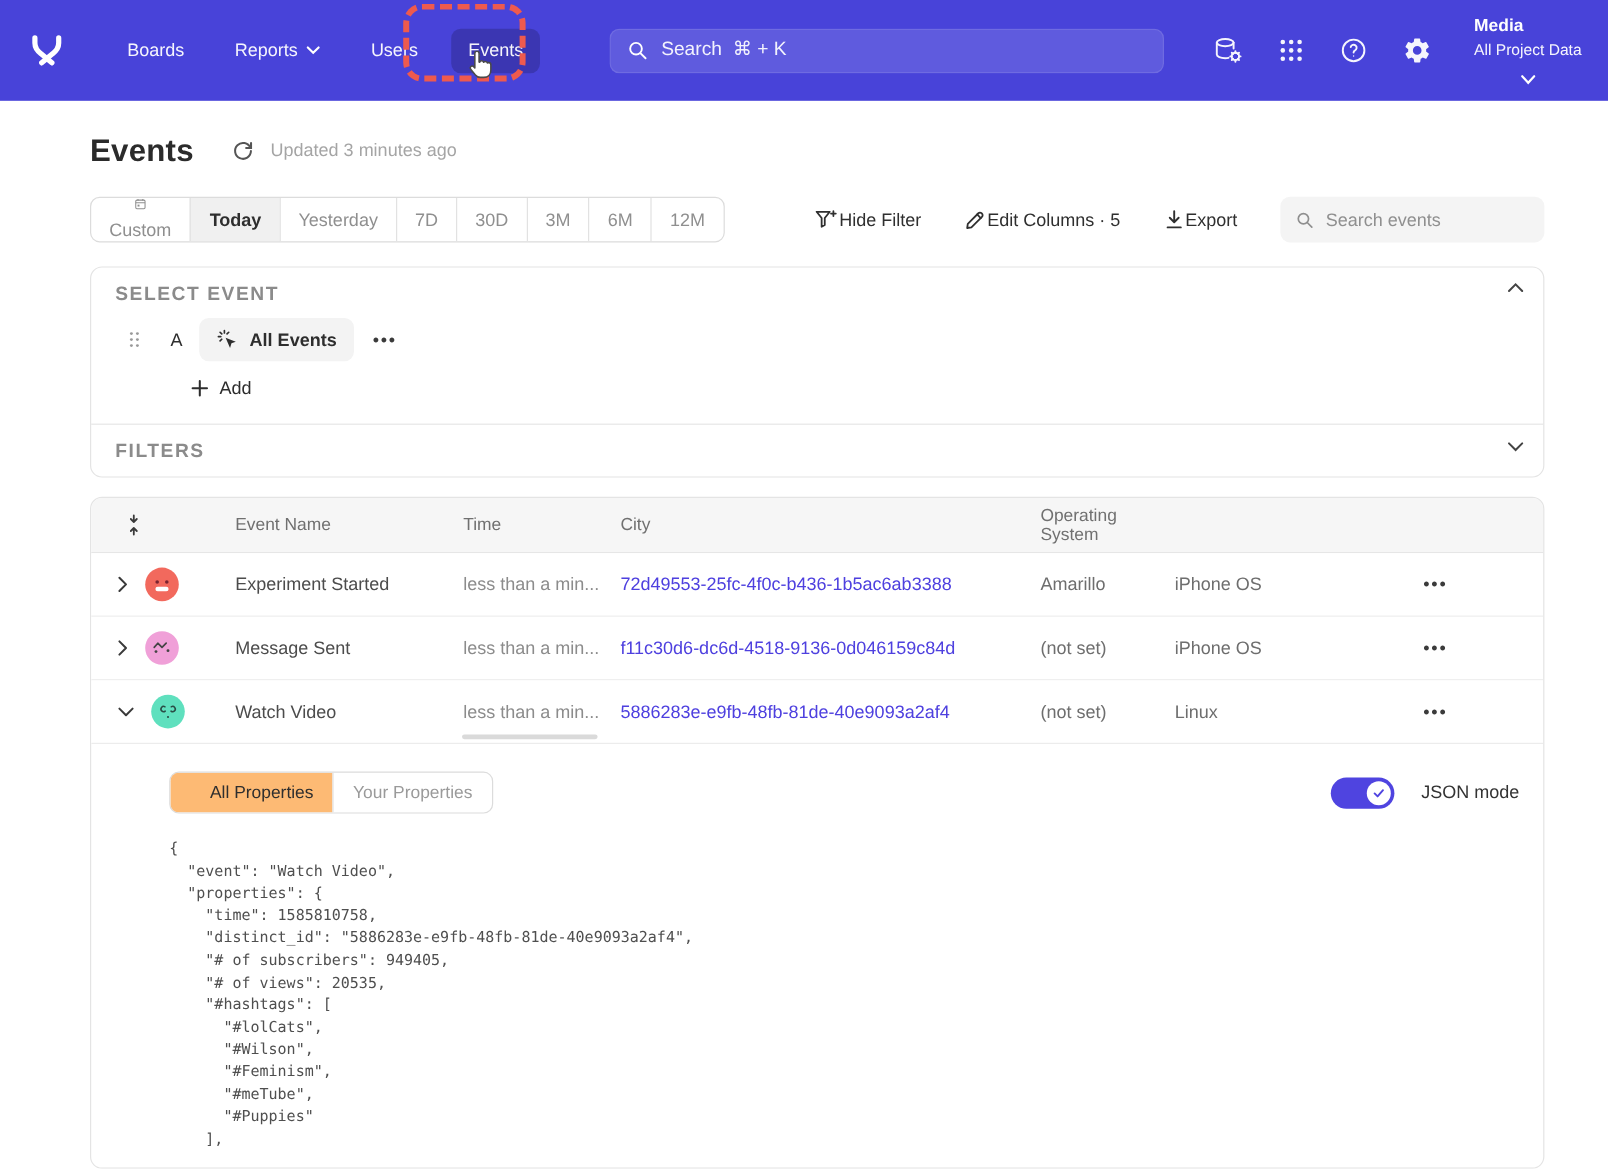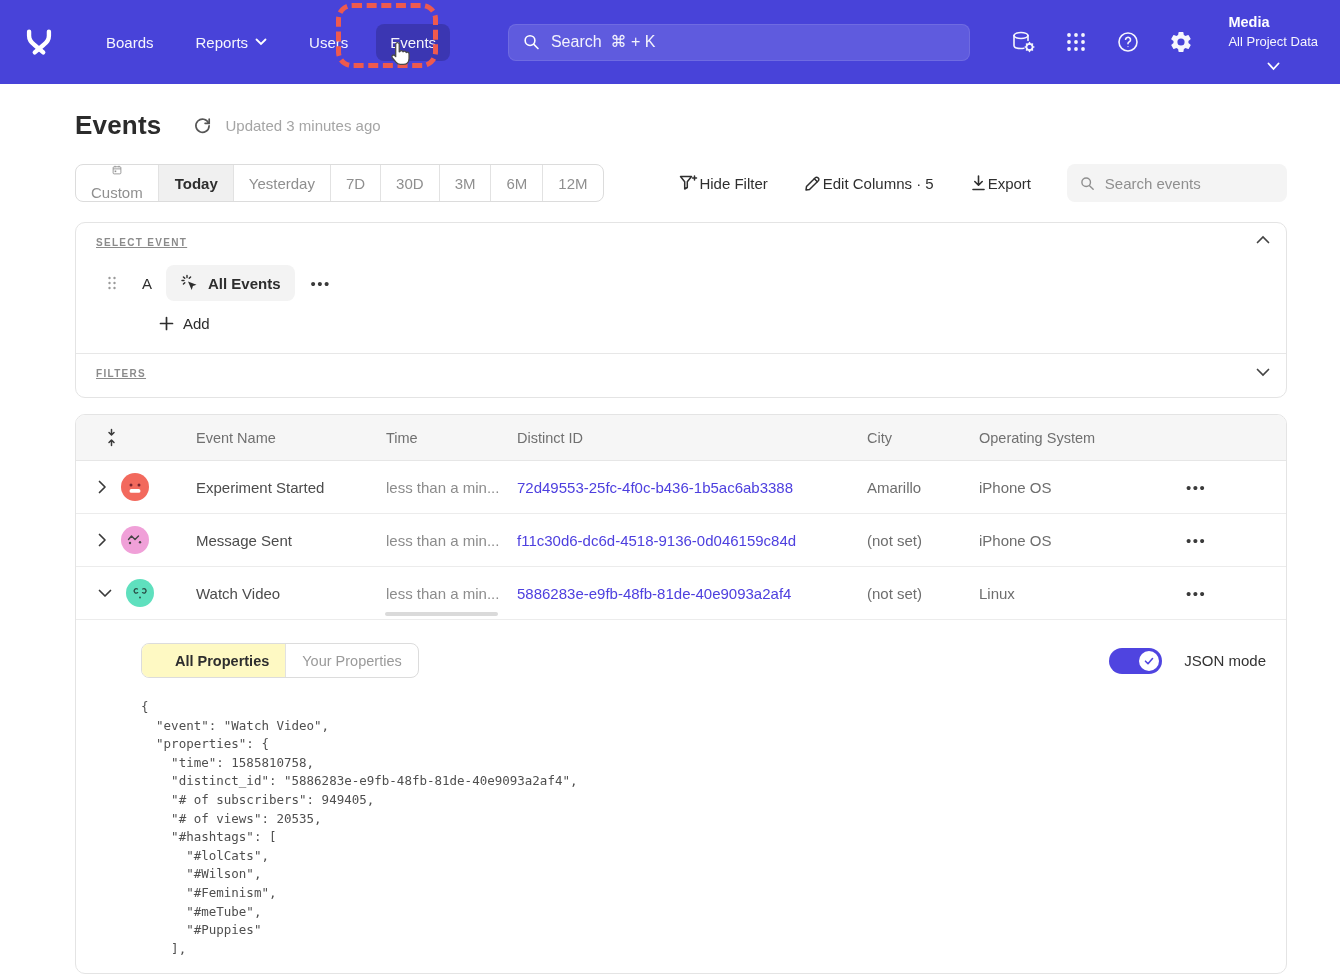--- a/index.html
+++ b/index.html
@@ -79,21 +79,21 @@
     color:#444; font-family:"Liberation Sans", sans-serif;
   }
   .search-events input::placeholder { color:#8f8f8f; opacity:1; }
 
   
   .query-card {
     margin-top:20px; border:1px solid #e4e4e4; border-radius:10px;
     position:relative; height:176px; background:#fff;
   }
   .section-label {
-    font-size:10px; font-weight:700; letter-spacing:1.3px; color:#8b8b8b;text-decoration:underline;
+    font-size:16px; font-weight:700; letter-spacing:1.3px; color:#8b8b8b;
   }
   .qc-select-label { position:absolute; top:14px; left:20px; }
   .qc-collapse { position:absolute; top:12px; right:16px; color:#444; cursor:pointer; }
   .event-row { position:absolute; top:42px; left:30px; display:flex; align-items:center; }
   .drag-handle { color:#9a9a9a; cursor:grab; }
   .clause-letter { margin-left:24px; font-size:15px; color:#2e2e2e; }
   .event-chip {
     margin-left:14px; height:36px; background:#f3f3f3; border-radius:8px;
     display:flex; align-items:center; gap:9px; padding:0 14px; cursor:pointer;
   }
@@ -137,21 +137,21 @@
 
   
   .detail { padding:23px 20px 0 65px; }
   .detail-head { display:flex; align-items:center; justify-content:space-between; }
   .tabs { display:inline-flex; border:1px solid #dcdcdc; border-radius:8px; overflow:hidden; height:35px; }
   .tab {
     display:flex; align-items:center; padding:0 16px; font-size:14.5px; color:#9a9a9a;
     border-left:1px solid #e2e2e2; cursor:pointer; white-space:nowrap;
   }
   .tab:first-child { border-left:none; }
-  .tab.active { background:#fef9c3; color:#2e2e2e; font-weight:700;padding-left:33px; }
+  .tab.active { background:#fdba74; color:#2e2e2e; font-weight:400;padding-left:33px; }
   .toggle-group { display:flex; align-items:center; gap:22px; }
   .toggle { width:53px; height:26px; border-radius:13px; background:#4F44E0; position:relative; cursor:pointer; }
   .toggle-knob {
     position:absolute; right:3px; top:3px; width:20px; height:20px; border-radius:50%;
     background:#fff; display:flex; align-items:center; justify-content:center; color:#4F44E0;
   }
   .toggle-label { font-size:15px; color:#333; font-weight:500; }
   .json-pre {
     margin-top:20px; font-family:"DejaVu Sans Mono", monospace;
     font-size:12.5px; line-height:18.6px; color:#4f4f4f; white-space:pre;
@@ -367,21 +367,20 @@
       <div class="cell1">
         <span>
           <svg width="15" height="19" viewBox="0 0 15 19" fill="none" stroke="#3a3a3a" stroke-width="1.5" stroke-linecap="round" stroke-linejoin="round">
             <path d="M7.5 1.5 v5 M5 4.5 L7.5 7 L10 4.5"></path>
             <path d="M7.5 17.5 v-5 M5 14.5 L7.5 12 L10 14.5"></path>
           </svg>
         </span>
       </div>
       <div>Event Name</div>
       <div>Time</div>
-      <div>Distinct ID</div>
       <div>City</div>
       <div>Operating System</div>
       <div></div>
     </div>
 
     <div class="tgrid trow">
       <div class="cell1">
         <span class="expander">
           <svg width="9" height="14" viewBox="0 0 9 14" fill="none" stroke="#3a3a3a" stroke-width="1.7" stroke-linecap="round" stroke-linejoin="round">
               <path d="M1.5 1.5 L7 7 L1.5 12.5"></path>

